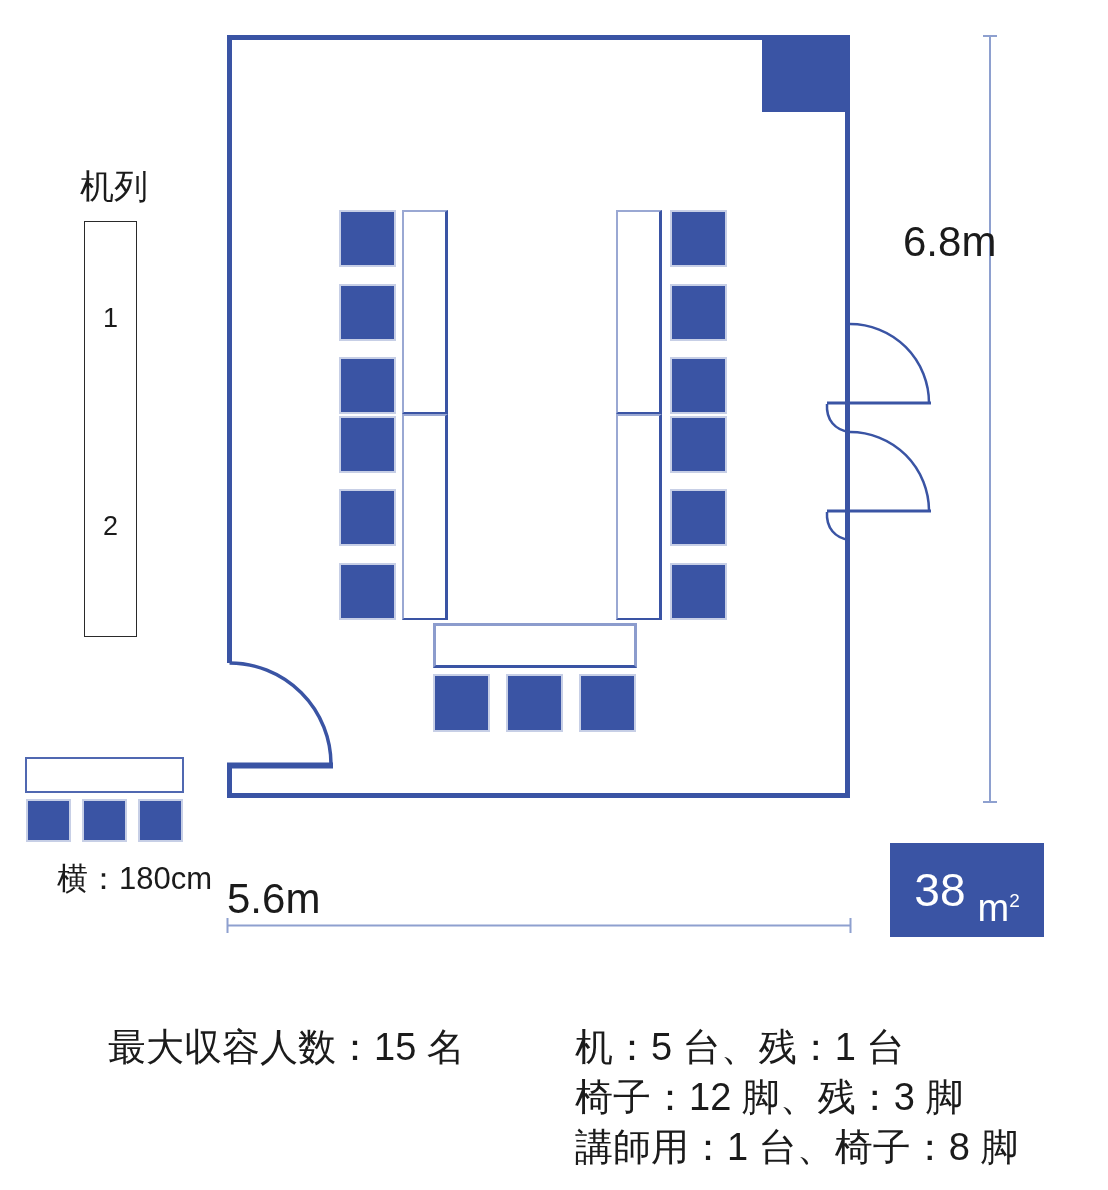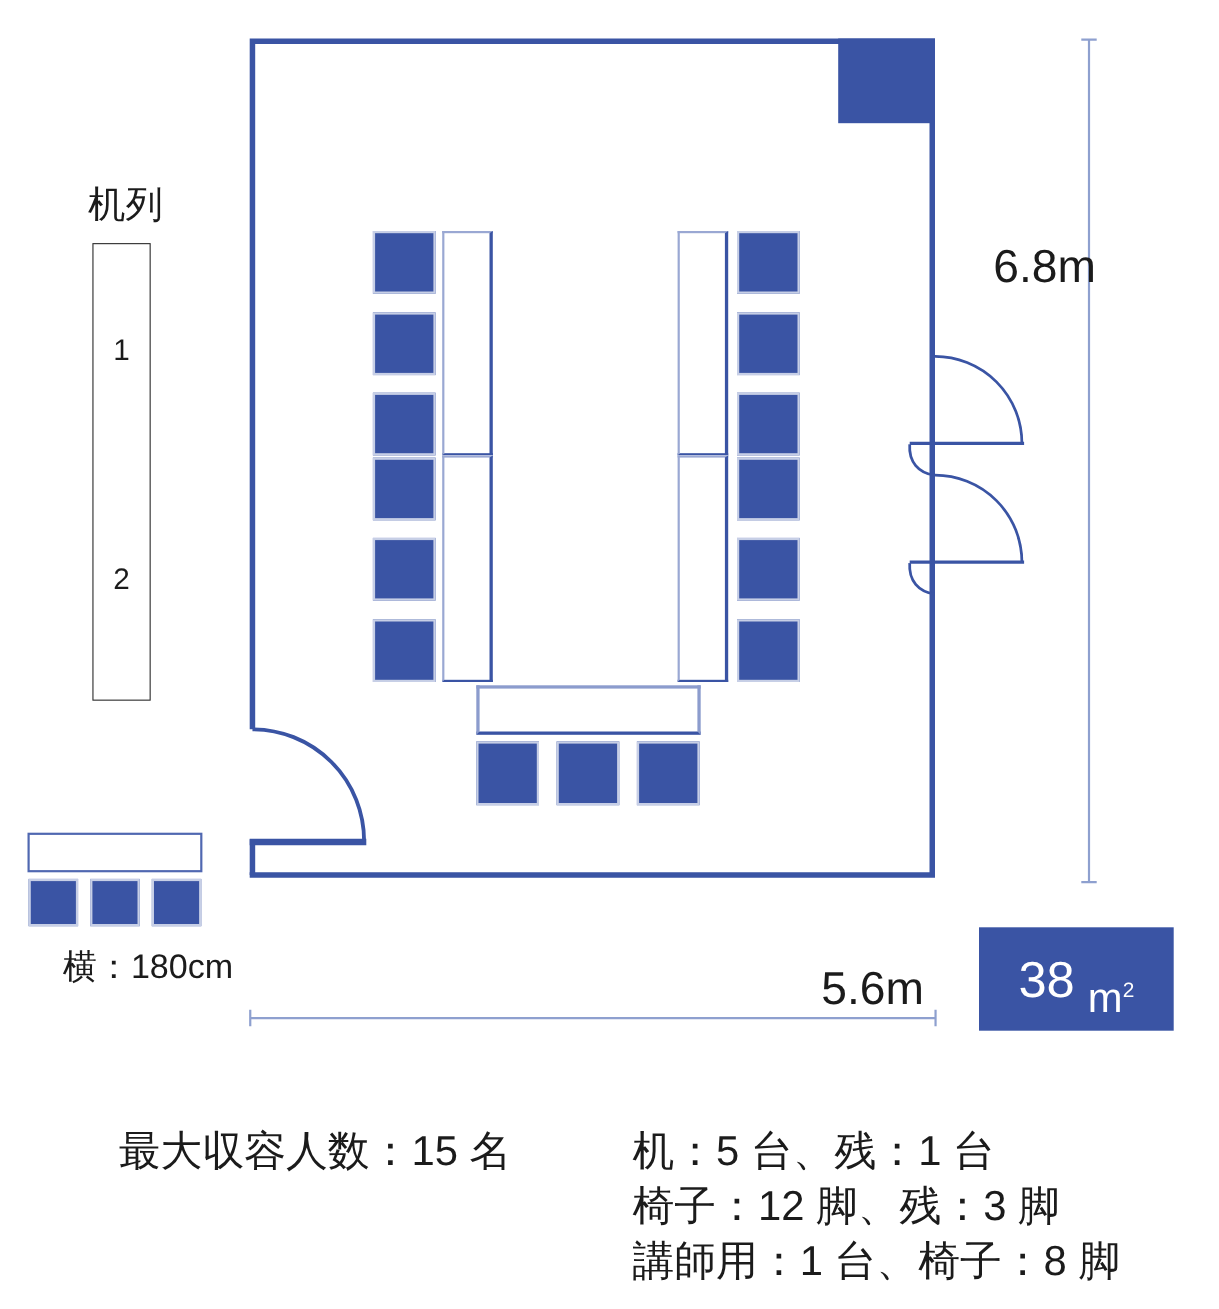--- a/index.html
+++ b/index.html
@@ -35,21 +35,21 @@
   }
   .legend-title{font-size:34px;line-height:1.1;}
   .legend-box{
     position:absolute;background:#ffffff;border:1.5px solid #2a2a2a;box-sizing:border-box;
   }
   .legend-num{position:absolute;width:100%;text-align:center;font-size:27px;}
   .dim-label{font-size:42px;}
   .note-small{font-size:31px;line-height:37px;}
   .big-note{font-size:38px;line-height:50px;white-space:nowrap;}
   .area-badge{
-    position:absolute;left:890px;top:843px;width:177px;height:94px;
+    position:absolute;left:890px;top:843px;width:154px;height:94px;
     background:var(--blue);color:#ffffff;display:flex;align-items:center;justify-content:center;
     font-size:46px;gap:12px;
   }
   .area-badge .unit{font-size:38px;margin-top:36px;}
   .area-badge sup{font-size:19px;}
 </style>
 </head>
 <body>
 
 <div id="stage">
@@ -107,21 +107,21 @@
       <div class="chair" style="left: 433px; top: 674px; width: 57px; height: 58px;"></div>
       <div class="chair" style="left: 506px; top: 674px; width: 57px; height: 58px;"></div>
       <div class="chair" style="left: 579px; top: 674px; width: 57px; height: 58px;"></div>
       <div class="sample-desk" style="left: 25px; top: 757px; width: 159px; height: 36px;"></div>
       <div class="chair" style="left: 26px; top: 799px; width: 45px; height: 43px;"></div>
       <div class="chair" style="left: 82px; top: 799px; width: 45px; height: 43px;"></div>
       <div class="chair" style="left: 138px; top: 799px; width: 45px; height: 43px;"></div>
     </div>
 
   <div class="abs dim-label" style="left:903px;top:218px;">6.8m</div>
-  <div class="abs dim-label" style="left:216px;top:875px;width:624px;text-align:right;">5.6m</div>
+  <div class="abs dim-label" style="left:227px;top:875px;width:624px;text-align:left;">5.6m</div>
 
   <div class="area-badge">
     <span>38</span>
     <span class="unit"><span>m</span><sup>2</sup></span>
   </div>
 
   <div class="abs note-small" style="left:24px;top:860px;margin-left:33px;">
     <div>横：180cm</div>
   </div>
 

